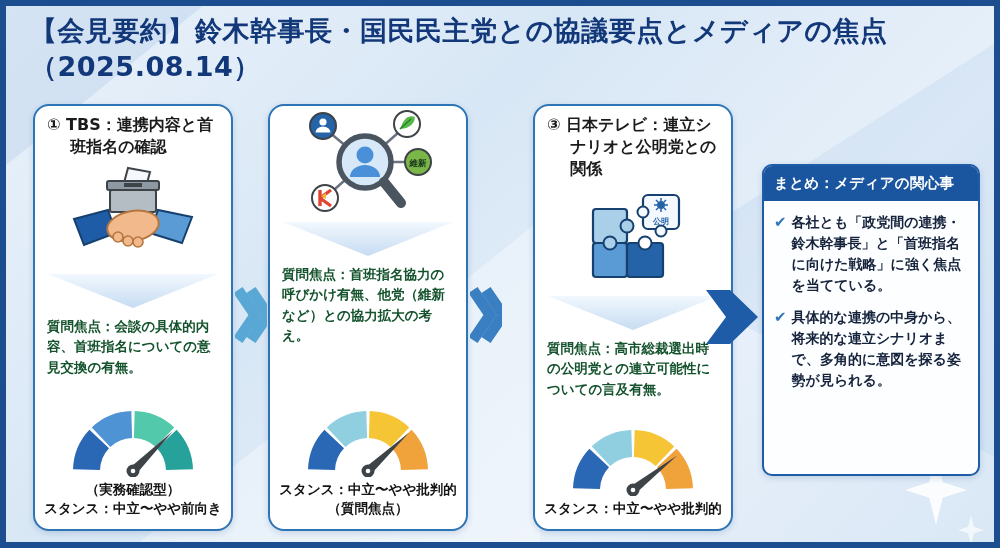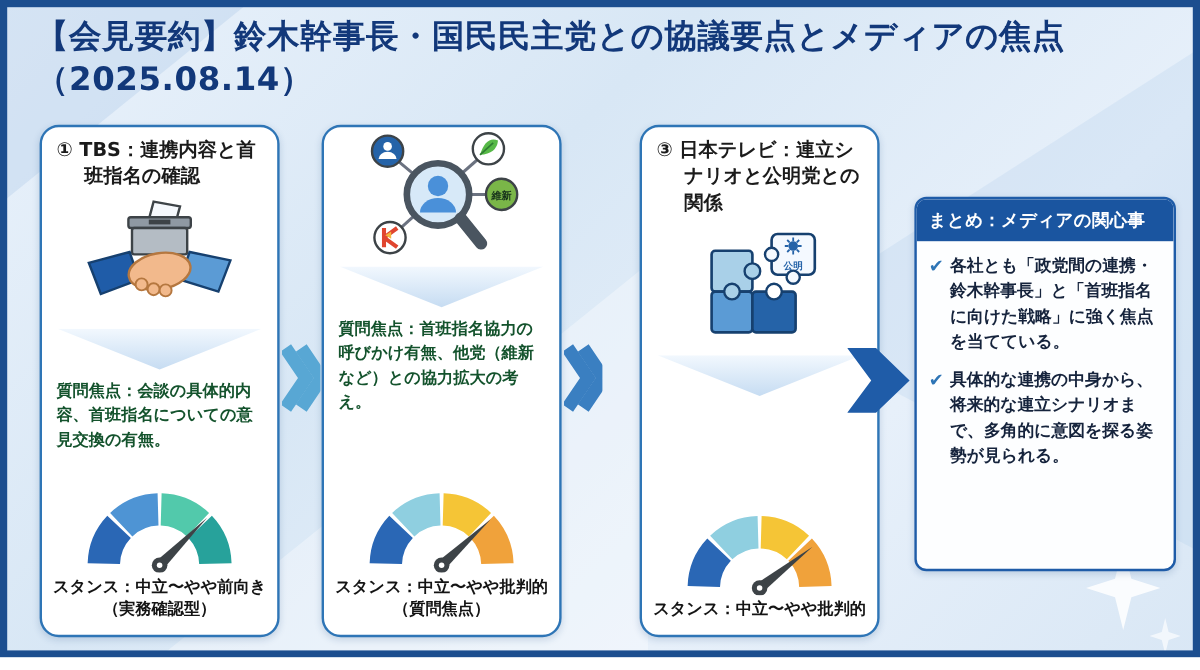--- a/index.html
+++ b/index.html
@@ -111,22 +111,22 @@
           <path d="M15.02339309757874,72.32470167658586 A60,60 0 0 1 31.405519741741465,32.7747493517346 L51.02303585795781,51.326112143454026 A33,33 0 0 0 42.01286620366831,73.07858592212222 Z" fill="#2a67b5"></path>
           <path d="M33.77474935173463,30.405519741741443 A60,60 0 0 1 73.32470167658589,14.02339309757874 L74.07858592212223,41.01286620366831 A33,33 0 0 0 52.32611214345404,50.023035857957794 Z" fill="#4e94d4"></path>
           <path d="M76.67529832341413,14.02339309757874 A60,60 0 0 1 116.22525064826539,30.405519741741443 L97.67388785654596,50.023035857957794 A33,33 0 0 0 75.92141407787777,41.01286620366831 Z" fill="#52c9ab"></path>
           <path d="M118.59448025825856,32.77474935173462 A60,60 0 0 1 134.97660690242125,72.32470167658586 L107.98713379633169,73.07858592212223 A33,33 0 0 0 98.9769641420422,51.32611214345404 Z" fill="#27a29b"></path>
           <polygon points="114.59797974644667,34.402020253553346 71.23190059627063,71.36154839278518 77.63845160721482,77.76809940372937" fill="#3d4347"></polygon>
           <circle cx="75" cy="74" r="6.5" fill="#3d4347"></circle>
           <circle cx="75" cy="74" r="2.3" fill="#ffffff"></circle>
         </svg>
     </div>
     <div class="stance">
+      <div>（実務確認型）</div>
       <div>スタンス：中立〜やや前向き</div>
-      <div>（実務確認型）</div>
     </div>
   </div>
 
   <svg class="arrow arrow1" width="32" height="64" viewBox="0 0 32 64">
     <path d="M3,7 L20,32 L3,57" stroke="#58a7d4" stroke-width="11" fill="none"></path>
     <path d="M16,7 L33,32 L16,57" stroke="#58a7d4" stroke-width="11" fill="none"></path>
   </svg>
 
   <div class="card card2">
     <div class="icon-zone">
@@ -203,20 +203,21 @@
             <line x1="91" y1="21" x2="93" y2="23"></line>
           <line x1="93" y1="13" x2="91" y2="15"></line>
             <line x1="85" y1="21" x2="83" y2="23"></line>
         </g>
         <text x="88" y="37" font-size="8" font-weight="bold" fill="#2563a8" text-anchor="middle">公明</text>
       </svg>
     </div>
     <svg class="chev-down" width="170" height="36" viewBox="0 0 170 36">
       <polygon points="0,0 170,0 85,34" fill="url(#cd1)"></polygon>
     </svg>
+    <div class="focus-text">質問焦点：高市総裁選出時の公明党との連立可能性についての言及有無。</div>
     <div class="gauge-wrap">
       <svg width="150" height="80" viewBox="0 0 150 80">
           <path d="M15.02339309757874,72.32470167658586 A60,60 0 0 1 31.405519741741465,32.7747493517346 L51.02303585795781,51.326112143454026 A33,33 0 0 0 42.01286620366831,73.07858592212222 Z" fill="#2a67b5"></path>
           <path d="M33.77474935173463,30.405519741741443 A60,60 0 0 1 73.32470167658589,14.02339309757874 L74.07858592212223,41.01286620366831 A33,33 0 0 0 52.32611214345404,50.023035857957794 Z" fill="#8fcfe0"></path>
           <path d="M76.67529832341413,14.02339309757874 A60,60 0 0 1 116.22525064826539,30.405519741741443 L97.67388785654596,50.023035857957794 A33,33 0 0 0 75.92141407787777,41.01286620366831 Z" fill="#f5c536"></path>
           <path d="M118.59448025825856,32.77474935173462 A60,60 0 0 1 134.97660690242125,72.32470167658586 L107.98713379633169,73.07858592212223 A33,33 0 0 0 98.9769641420422,51.32611214345404 Z" fill="#f0a23b"></path>
           <polygon points="119.12860220197643,39.52295738176314 71.58153380280399,70.92199921074925 77.1595691888151,78.06155892715107" fill="#3d4347"></polygon>
           <circle cx="75" cy="74" r="6.5" fill="#3d4347"></circle>
           <circle cx="75" cy="74" r="2.3" fill="#ffffff"></circle>
         </svg>

